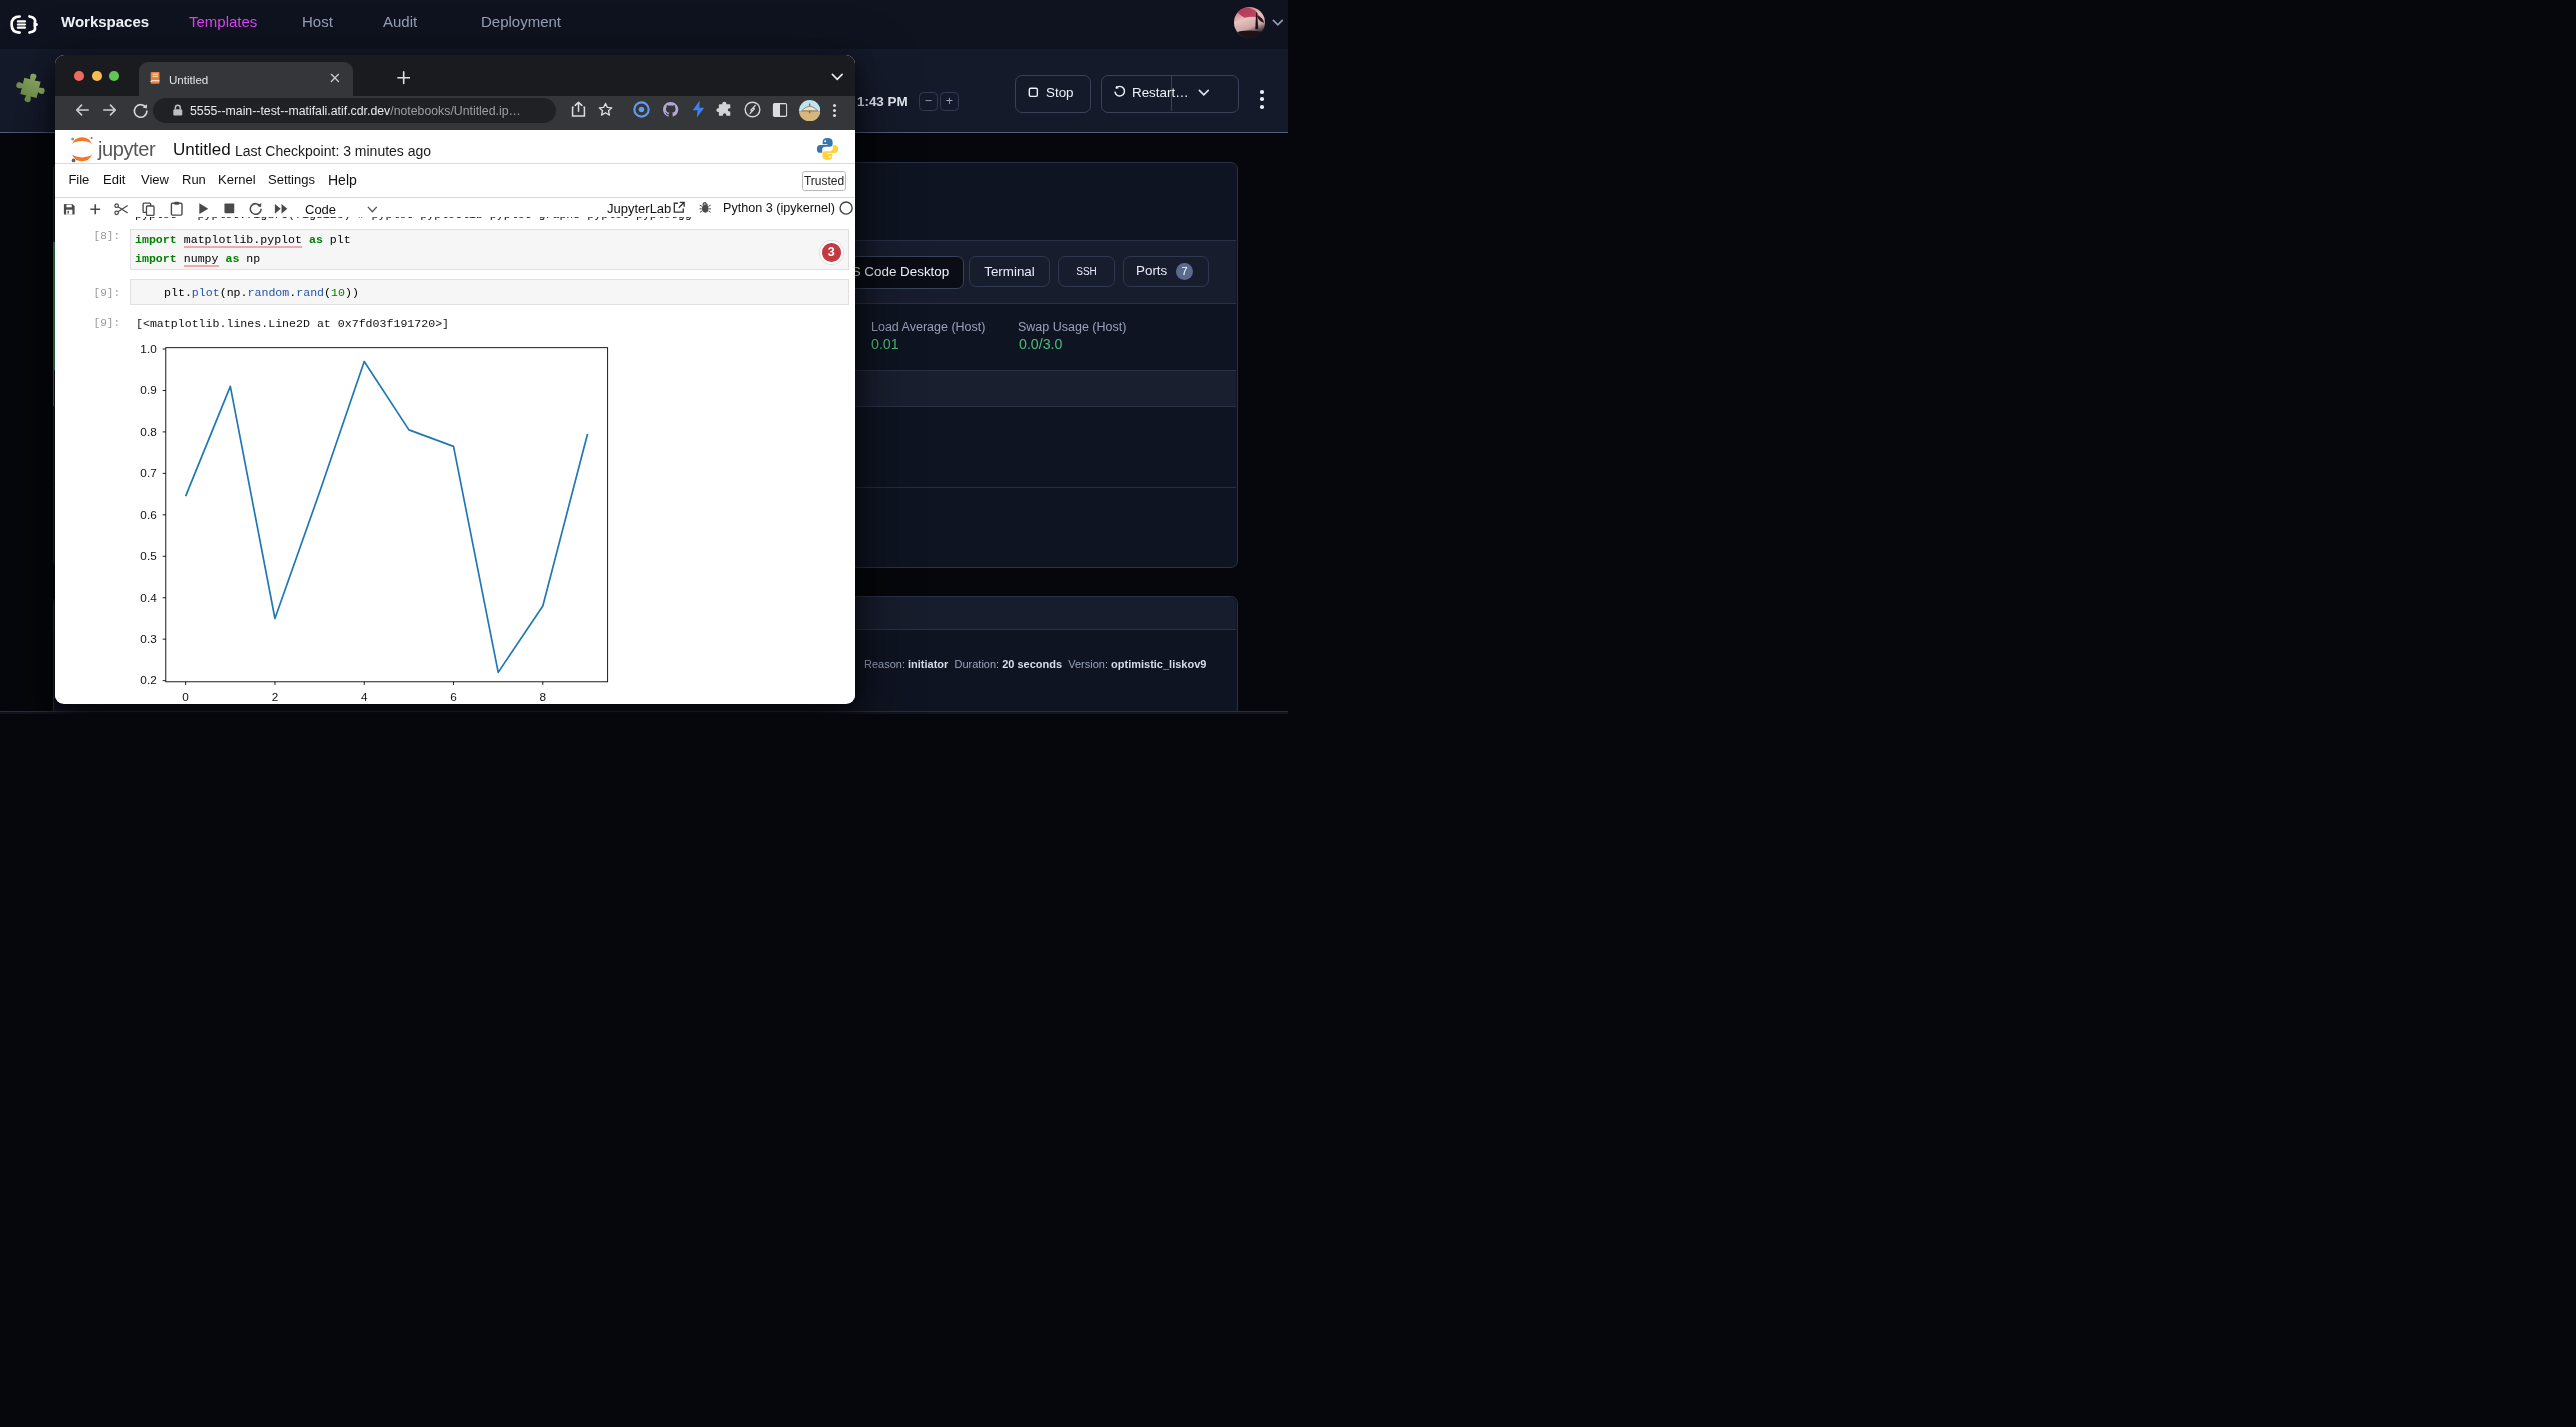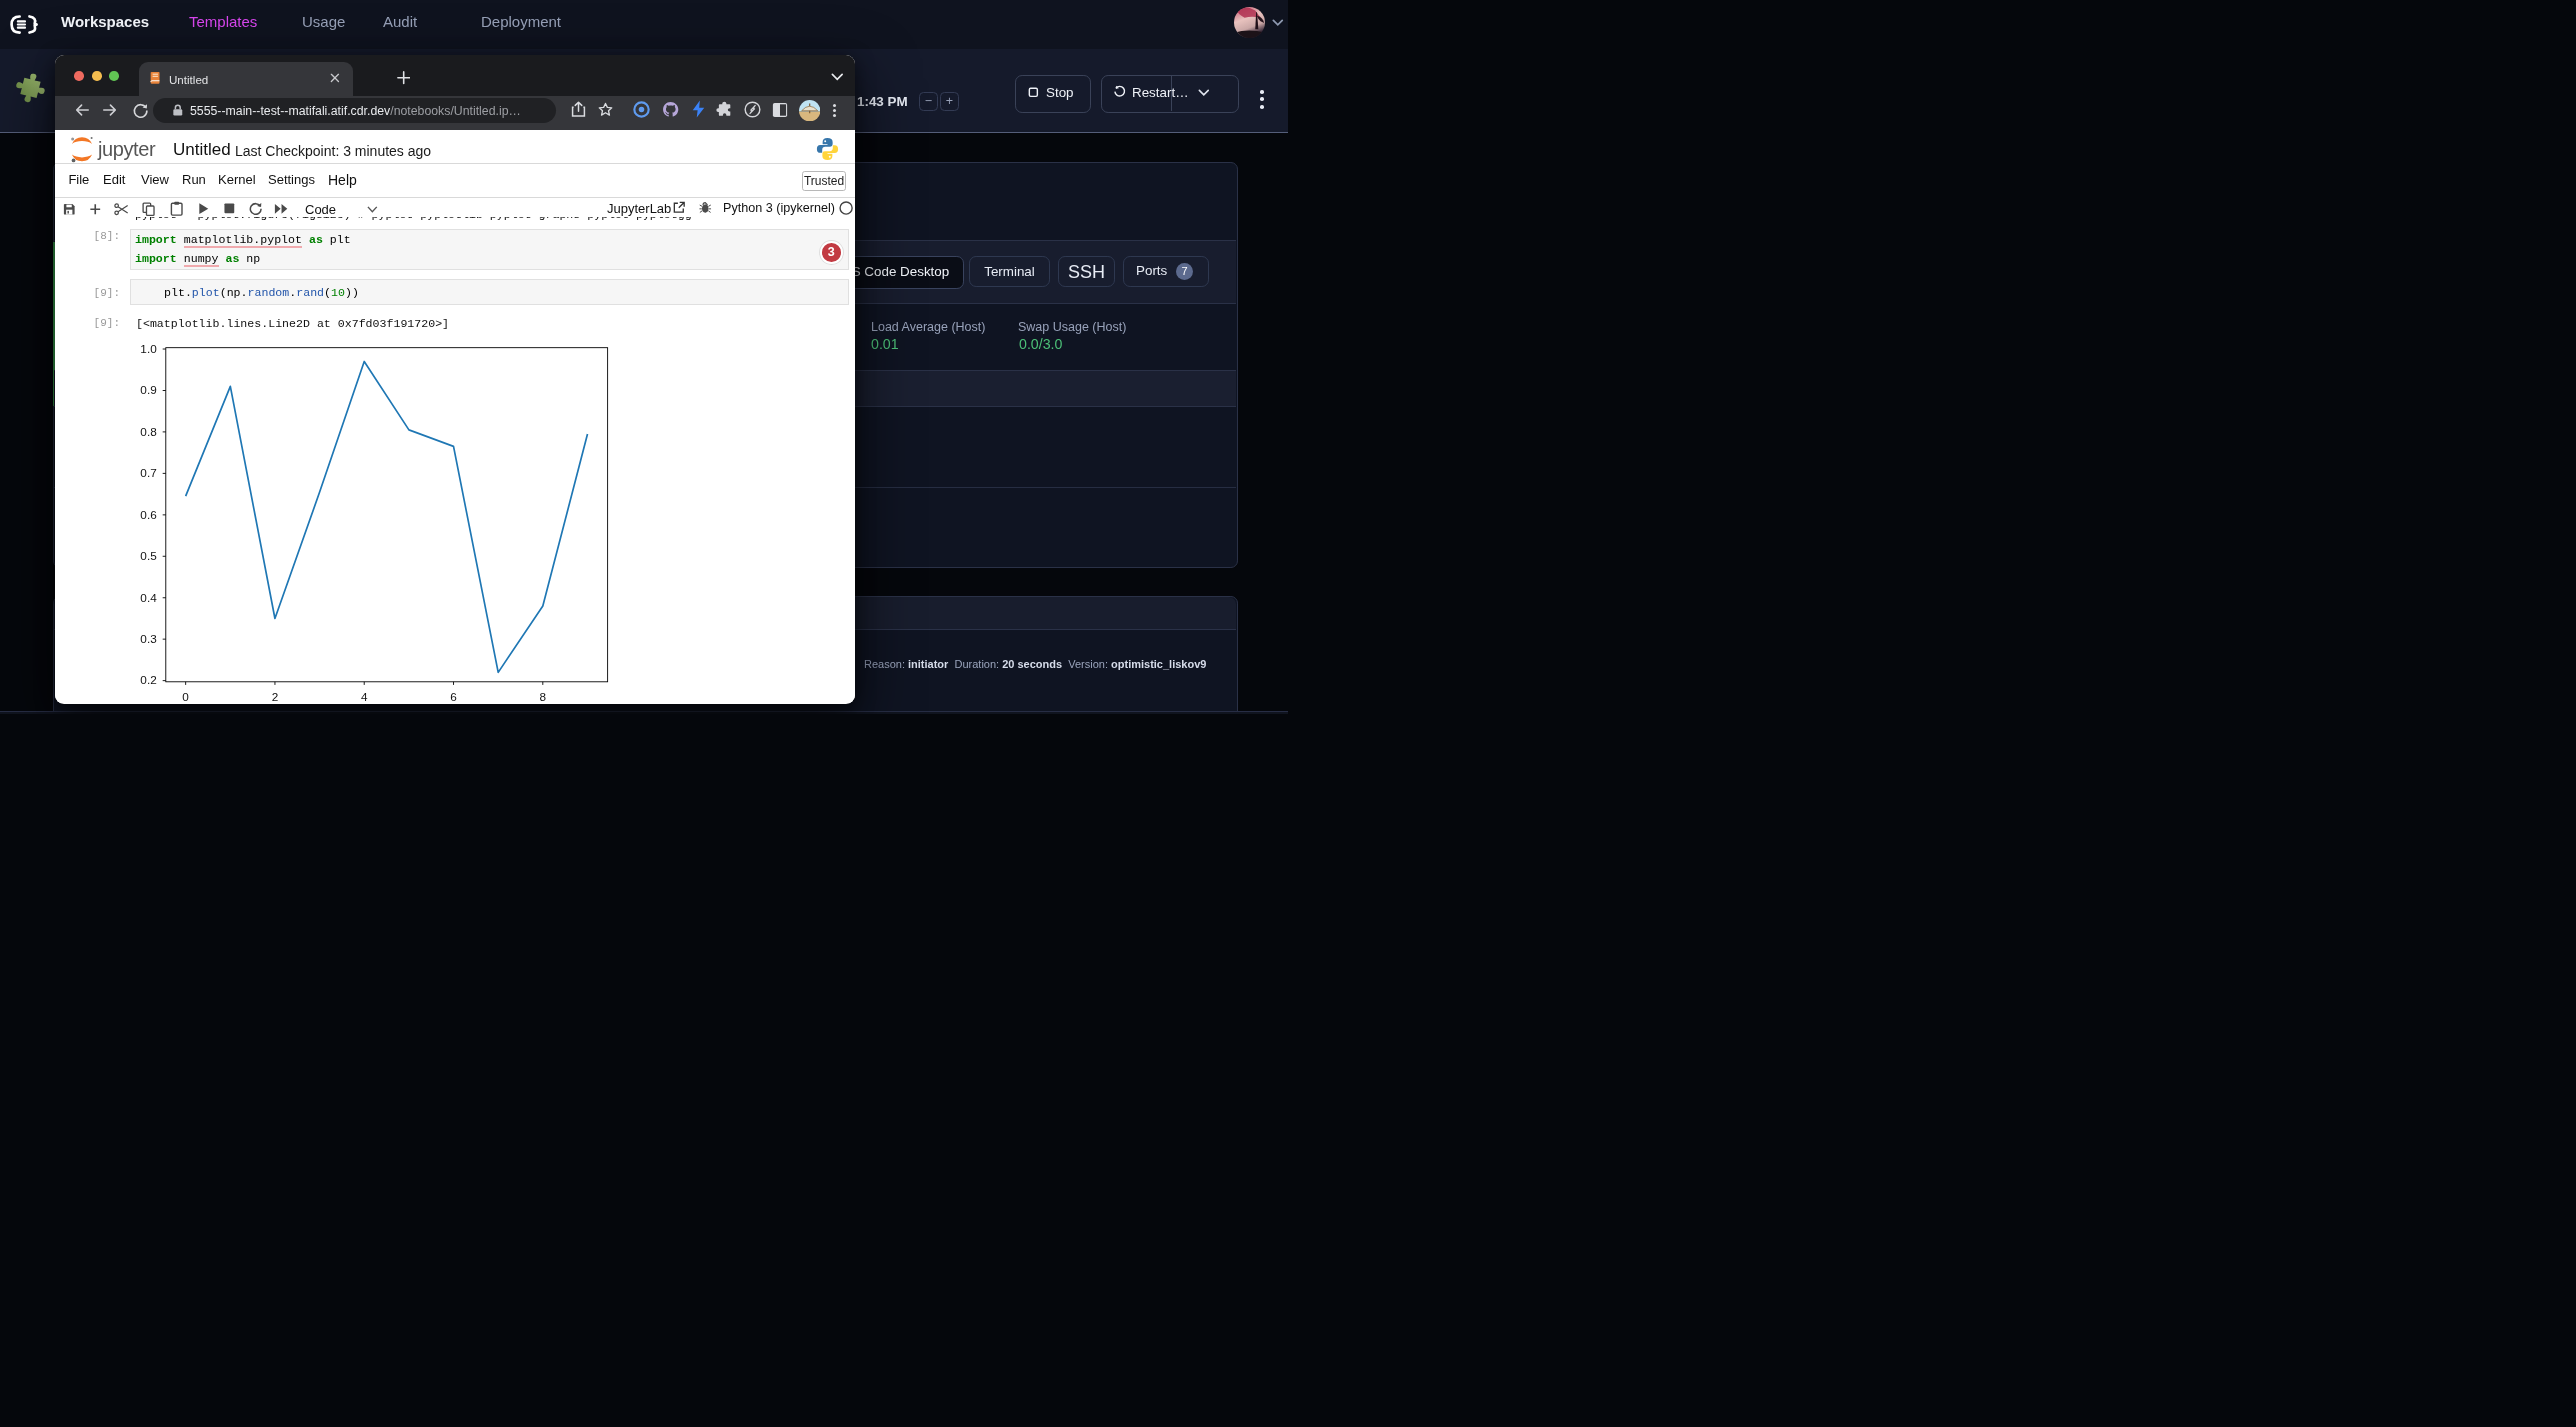--- a/index.html
+++ b/index.html
@@ -19,21 +19,21 @@
       <path d="M25 5 C31 6 32 9 31 12 C30 15 33 13 33 14 C33 15 30 13 31 16 C32 20 31 22 25 23"></path>
     </g>
     <g stroke="#ffffff" stroke-width="2.4" stroke-linecap="round">
       <line x1="12" y1="10.5" x2="20" y2="10.5"></line>
       <line x1="12" y1="14" x2="20" y2="14"></line>
       <line x1="12" y1="17.5" x2="20" y2="17.5"></line>
     </g>
   </svg>
   <div class="abs" style="left:61px;top:13.4px;font-size:15px;color:#f2f5fa;font-weight:bold;">Workspaces</div>
   <div class="abs" style="left:189px;top:13.4px;font-size:15px;color:#d946ef;">Templates</div>
-  <div class="abs" style="left:302px;top:13.4px;font-size:15px;color:#97a1b8;">Usage</div>
+  <div class="abs" style="left:302px;top:13.4px;font-size:15px;color:#97a1b8;">Host</div>
   <div class="abs" style="left:383px;top:13.4px;font-size:15px;color:#97a1b8;">Audit</div>
   <div class="abs" style="left:481px;top:13.4px;font-size:15px;color:#97a1b8;">Deployment</div>
 
   <svg class="abs" style="left:1234px;top:7.1px;" width="31" height="31" viewBox="0 0 35 35">
     <defs>
       <clipPath id="avc">
           <circle cx="17.5" cy="17.5" r="17.5"></circle>
         </clipPath>
       <linearGradient id="avg" x1="0" y1="0" x2="0.4" y2="1">
         <stop offset="0" stop-color="#c2516c"></stop>
@@ -95,21 +95,21 @@
 
   <div class="abs" style="left:53px;top:162px;width:1183px;height:404px;background:#0f1422;border:0.9px solid #2a3147;border-radius:7.1px;"></div>
 
   <div class="abs" style="left:54px;top:241px;width:1182px;height:62px;background:#181d2e;border-bottom:0.9px solid #2a3147;"></div>
   <div class="abs" style="left:54px;top:240px;width:1182px;height:0.9px;background:#2a3147;"></div>
 
   <div class="abs" style="left:53px;top:242px;width:2.1px;height:164px;background:#3fae55;"></div>
 
   <div class="abs" style="left:828px;top:256px;width:134px;height:31px;background:#0a0d16;border:0.9px solid #39435e;border-radius:7.1px;color:#f2f5fa;font-size:13.4px;text-align:center;line-height:30px;">VS Code Desktop</div>
   <div class="abs" style="left:969px;top:256px;width:81px;height:31px;border:0.9px solid #2e3850;border-radius:7.1px;color:#e8ecf5;font-size:13.4px;text-align:center;line-height:30px;box-sizing:border-box;">Terminal</div>
-  <div class="abs" style="left:1058px;top:256px;width:57px;height:31px;border:0.9px solid #2e3850;border-radius:7.1px;color:#e8ecf5;font-size:18px;text-align:center;line-height:30px;box-sizing:border-box;">SSH</div>
+  <div class="abs" style="left:1058px;top:256px;width:57px;height:31px;border:0.9px solid #2e3850;border-radius:7.1px;color:#e8ecf5;font-size:10px;text-align:center;line-height:30px;box-sizing:border-box;">SSH</div>
   <div class="abs" style="left:1123px;top:256px;width:86px;height:31px;border:0.9px solid #2e3850;border-radius:7.1px;box-sizing:border-box;"></div>
   <div class="abs" style="left:1136px;top:263px;font-size:13.4px;color:#e8ecf5;">Ports</div>
   <div class="abs" style="left:1176px;top:263px;width:17px;height:17px;border-radius:50%;background:#5c6a8e;color:#fff;font-size:11px;text-align:center;line-height:17px;">7</div>
 
   <div class="abs" style="left:871px;top:320px;font-size:12.5px;color:#98a2ba;">Load Average (Host)</div>
   <div class="abs" style="left:871px;top:336px;font-size:14.2px;color:#4cbf77;">0.01</div>
   <div class="abs" style="left:1018px;top:320px;font-size:12.5px;color:#98a2ba;">Swap Usage (Host)</div>
   <div class="abs" style="left:1019px;top:336px;font-size:14.2px;color:#4cbf77;">0.0/3.0</div>
 
   <div class="abs" style="left:54px;top:370px;width:1182px;height:37px;background:#1a1f30;border-top:0.9px solid #2a3147;border-bottom:0.9px solid #2a3147;box-sizing:border-box;"></div>

